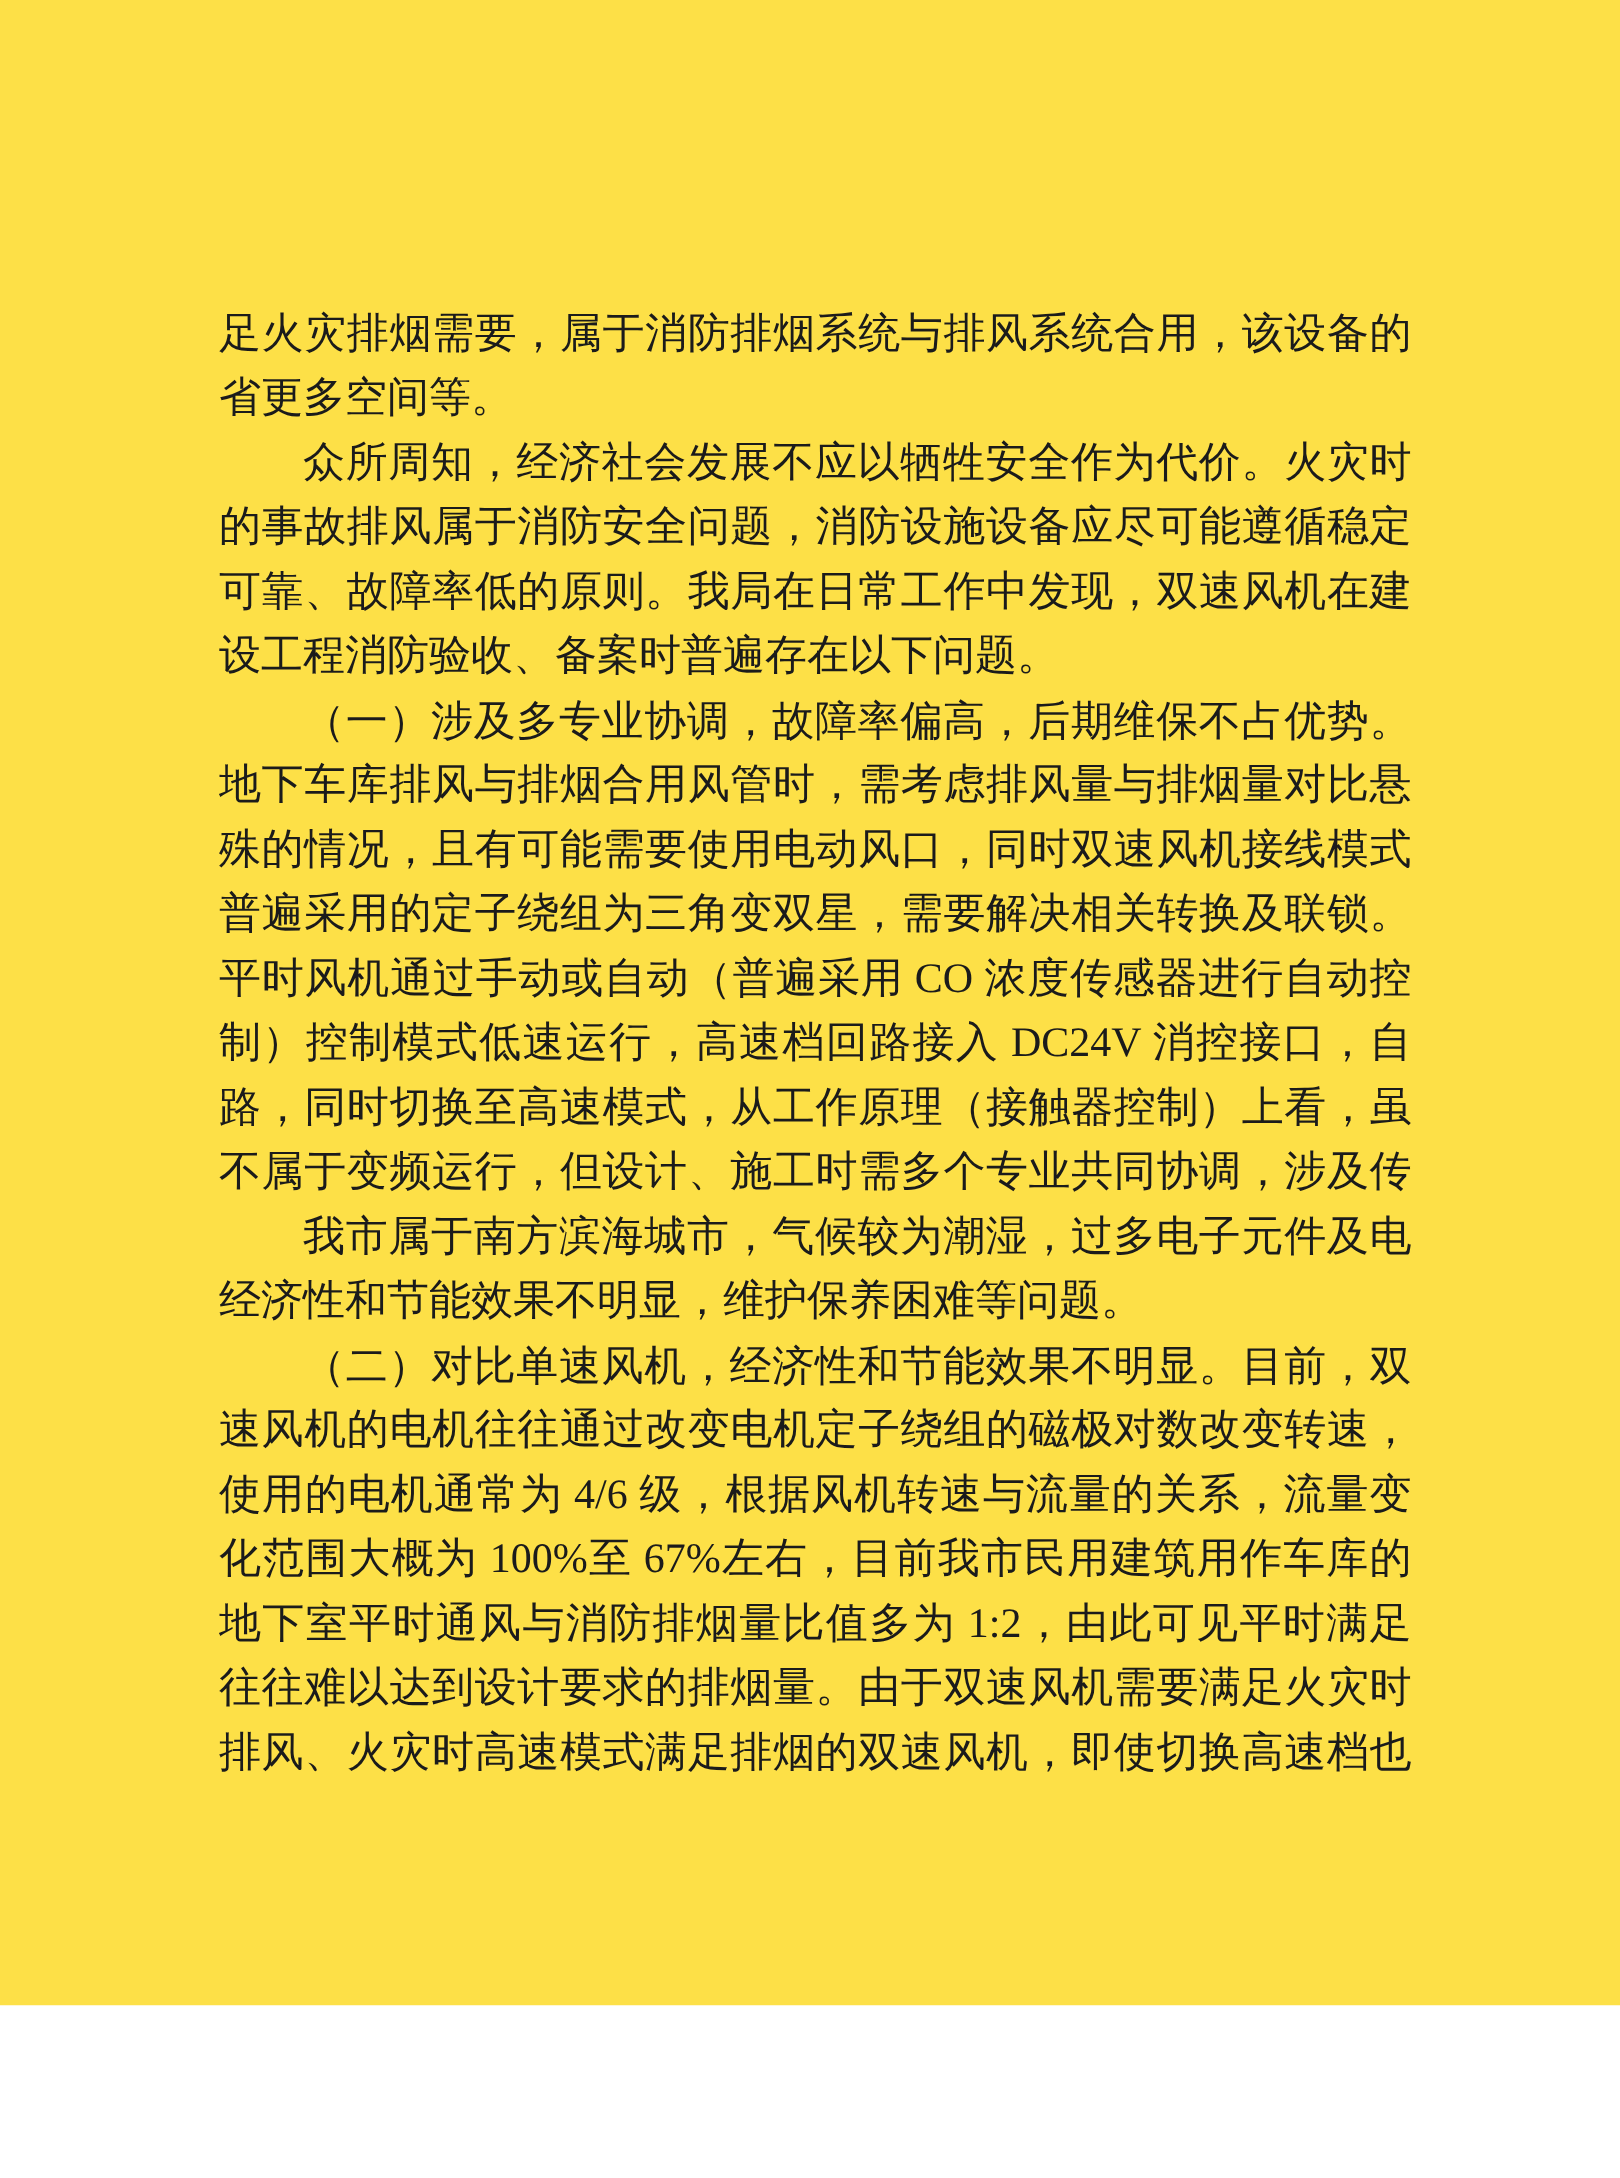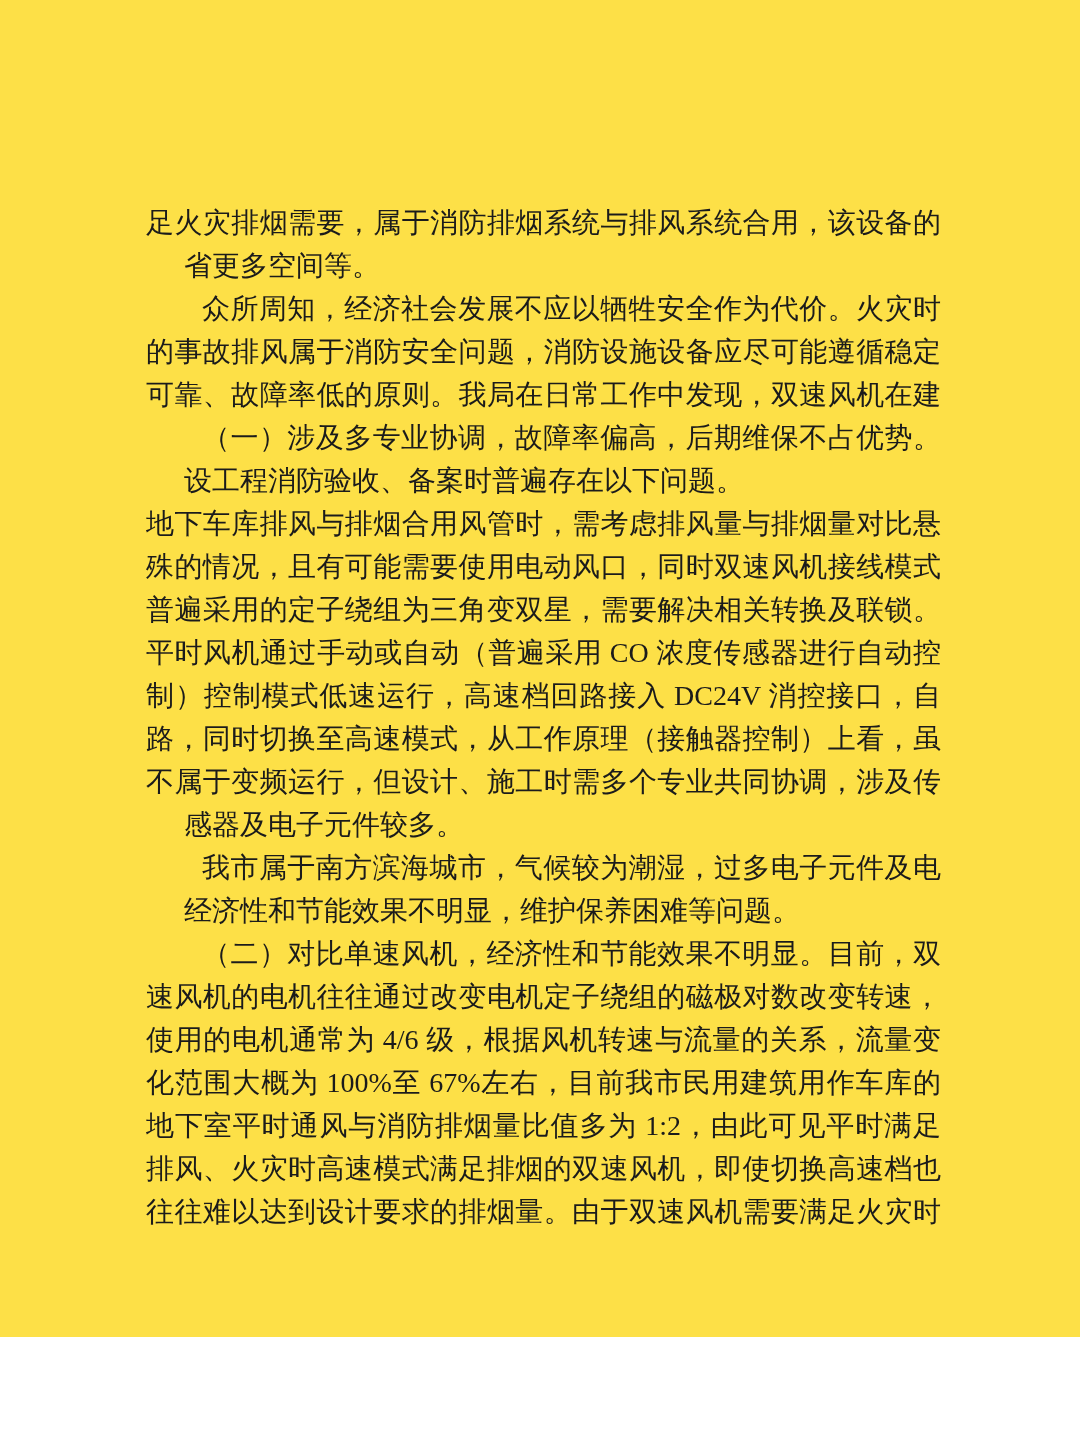--- a/index.html
+++ b/index.html
@@ -27,21 +27,20 @@
     line-height: 43px;
     height: 43px;
     color: #1b1b1b;
     text-align: justify;
     text-align-last: justify;
     overflow: hidden;
   }
   .line.para-end {
     text-align: left;
     text-align-last: left;
-    margin-left: 38px;
   }
   .line.indent {
     text-indent: 56px;
   }
   .kai {
     
     font-family: "DejaVu Serif", serif;
   }
   .footer {
     position: absolute;
@@ -56,34 +55,33 @@
 </head>
 <body>
 
 <div class="page">
   <div class="text-block" id="text-block">
       <div class="line"><span>足火灾排烟需要，属于消防排烟系统与排风系统合用，该设备的</span></div>
       <div class="line para-end"><span>省更多空间等。</span></div>
       <div class="line indent"><span>众所周知，经济社会发展不应以牺牲安全作为代价。火灾时</span></div>
       <div class="line"><span>的事故排风属于消防安全问题，消防设施设备应尽可能遵循稳定</span></div>
       <div class="line"><span>可靠、故障率低的原则。我局在日常工作中发现，双速风机在建</span></div>
+      <div class="line para-end"><span>设工程消防验收、备案时普遍存在以下问题。</span></div>
       <div class="line indent"><span class="kai">（一）涉及多专业协调，故障率偏高，后期维保不占优势。</span></div>
-      <div class="line para-end"><span>设工程消防验收、备案时普遍存在以下问题。</span></div>
       <div class="line"><span>地下车库排风与排烟合用风管时，需考虑排风量与排烟量对比悬</span></div>
       <div class="line"><span>殊的情况，且有可能需要使用电动风口，同时双速风机接线模式</span></div>
       <div class="line"><span>普遍采用的定子绕组为三角变双星，需要解决相关转换及联锁。</span></div>
       <div class="line"><span>平时风机通过手动或自动（普遍采用 CO 浓度传感器进行自动控</span></div>
       <div class="line"><span>制）控制模式低速运行，高速档回路接入 DC24V 消控接口，自</span></div>
       <div class="line"><span>路，同时切换至高速模式，从工作原理（接触器控制）上看，虽</span></div>
       <div class="line"><span>不属于变频运行，但设计、施工时需多个专业共同协调，涉及传</span></div>
-      <div class="line para-end"><span>感器及电子元件较多。</span></div>
       <div class="line indent"><span>我市属于南方滨海城市，气候较为潮湿，过多电子元件及电</span></div>
       <div class="line para-end"><span>经济性和节能效果不明显，维护保养困难等问题。</span></div>
       <div class="line indent"><span class="kai">（二）对比单速风机，经济性和节能效果不明显。</span><span>目前，双</span></div>
       <div class="line"><span>速风机的电机往往通过改变电机定子绕组的磁极对数改变转速，</span></div>
       <div class="line"><span>使用的电机通常为 4/6 级，根据风机转速与流量的关系，流量变</span></div>
       <div class="line"><span>化范围大概为 100%至 67%左右，目前我市民用建筑用作车库的</span></div>
       <div class="line"><span>地下室平时通风与消防排烟量比值多为 1:2，由此可见平时满足</span></div>
+      <div class="line"><span>往往难以达到设计要求的排烟量。由于双速风机需要满足火灾时</span></div>
       <div class="line"><span>排风、火灾时高速模式满足排烟的双速风机，即使切换高速档也</span></div>
-      <div class="line"><span>往往难以达到设计要求的排烟量。由于双速风机需要满足火灾时</span></div>
     </div>
   <div class="footer">— 2 —</div>
 </div>
 
 </body></html>

